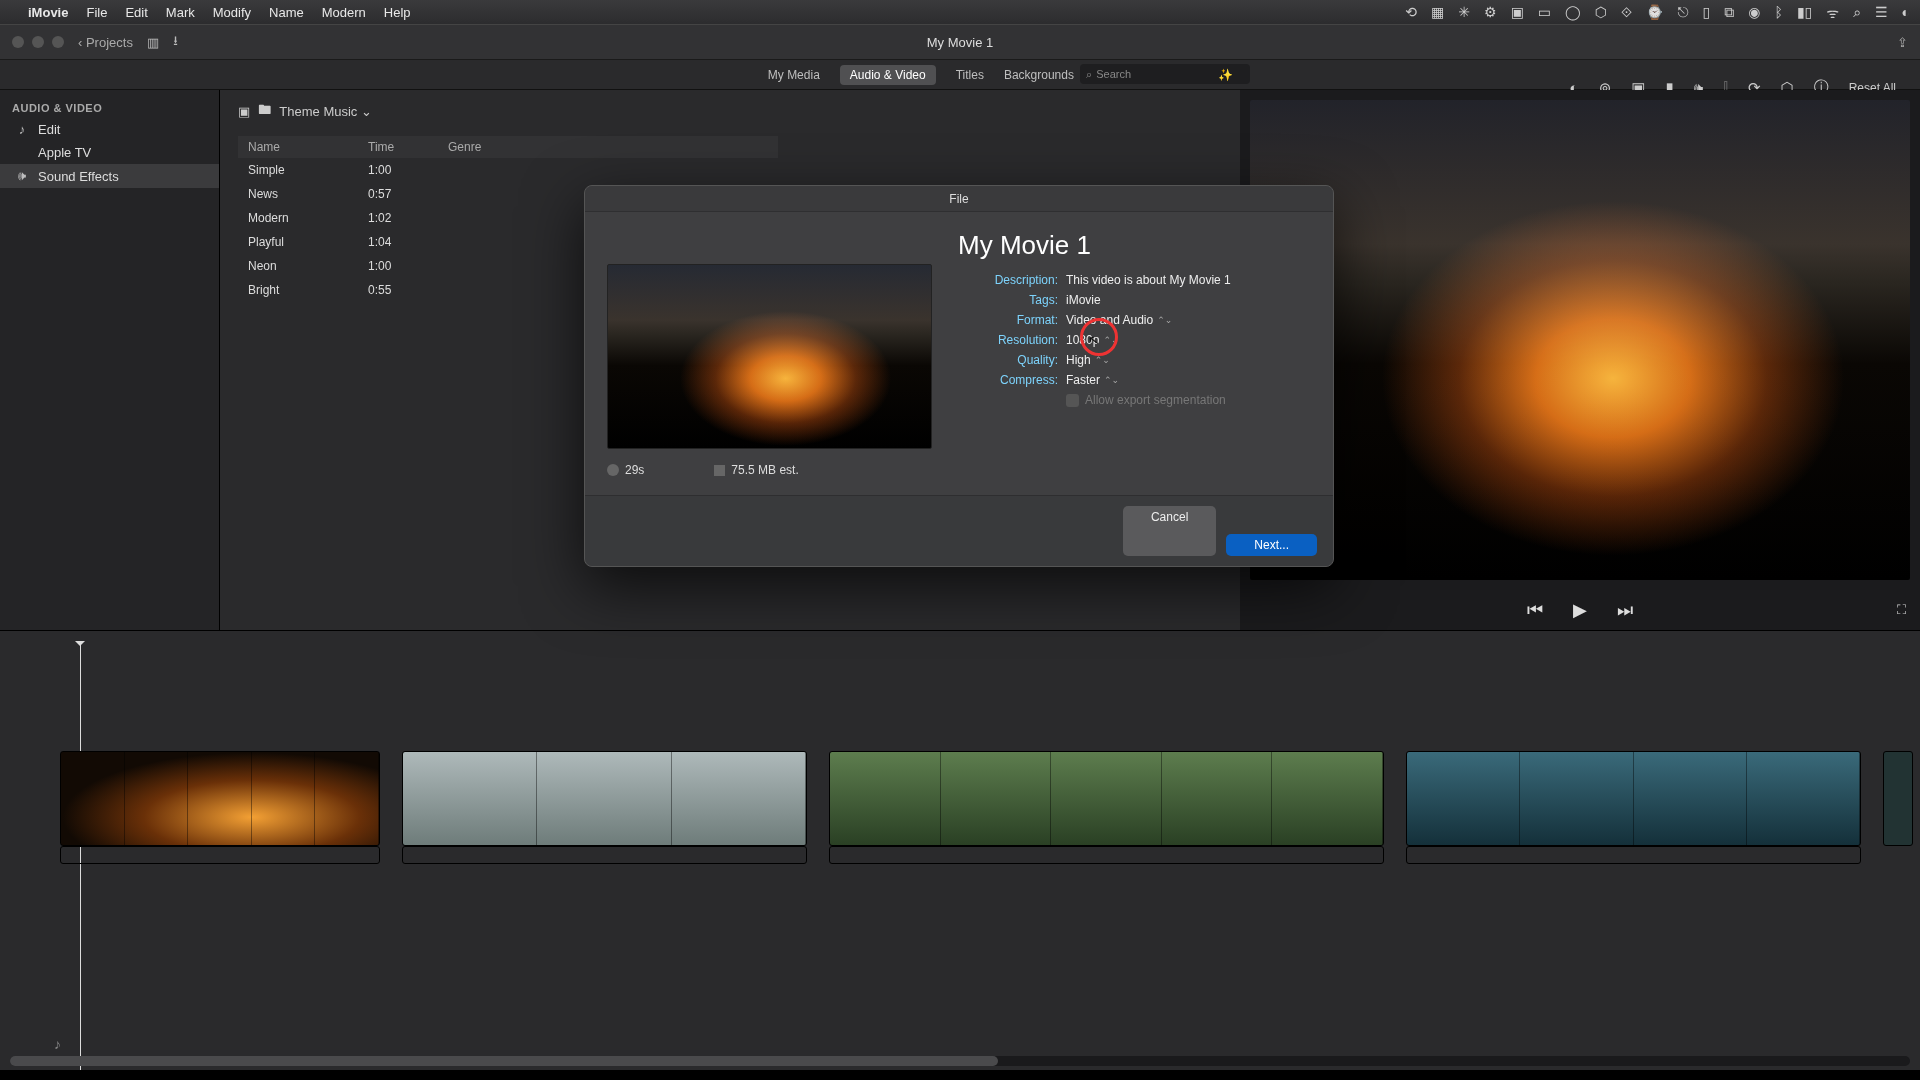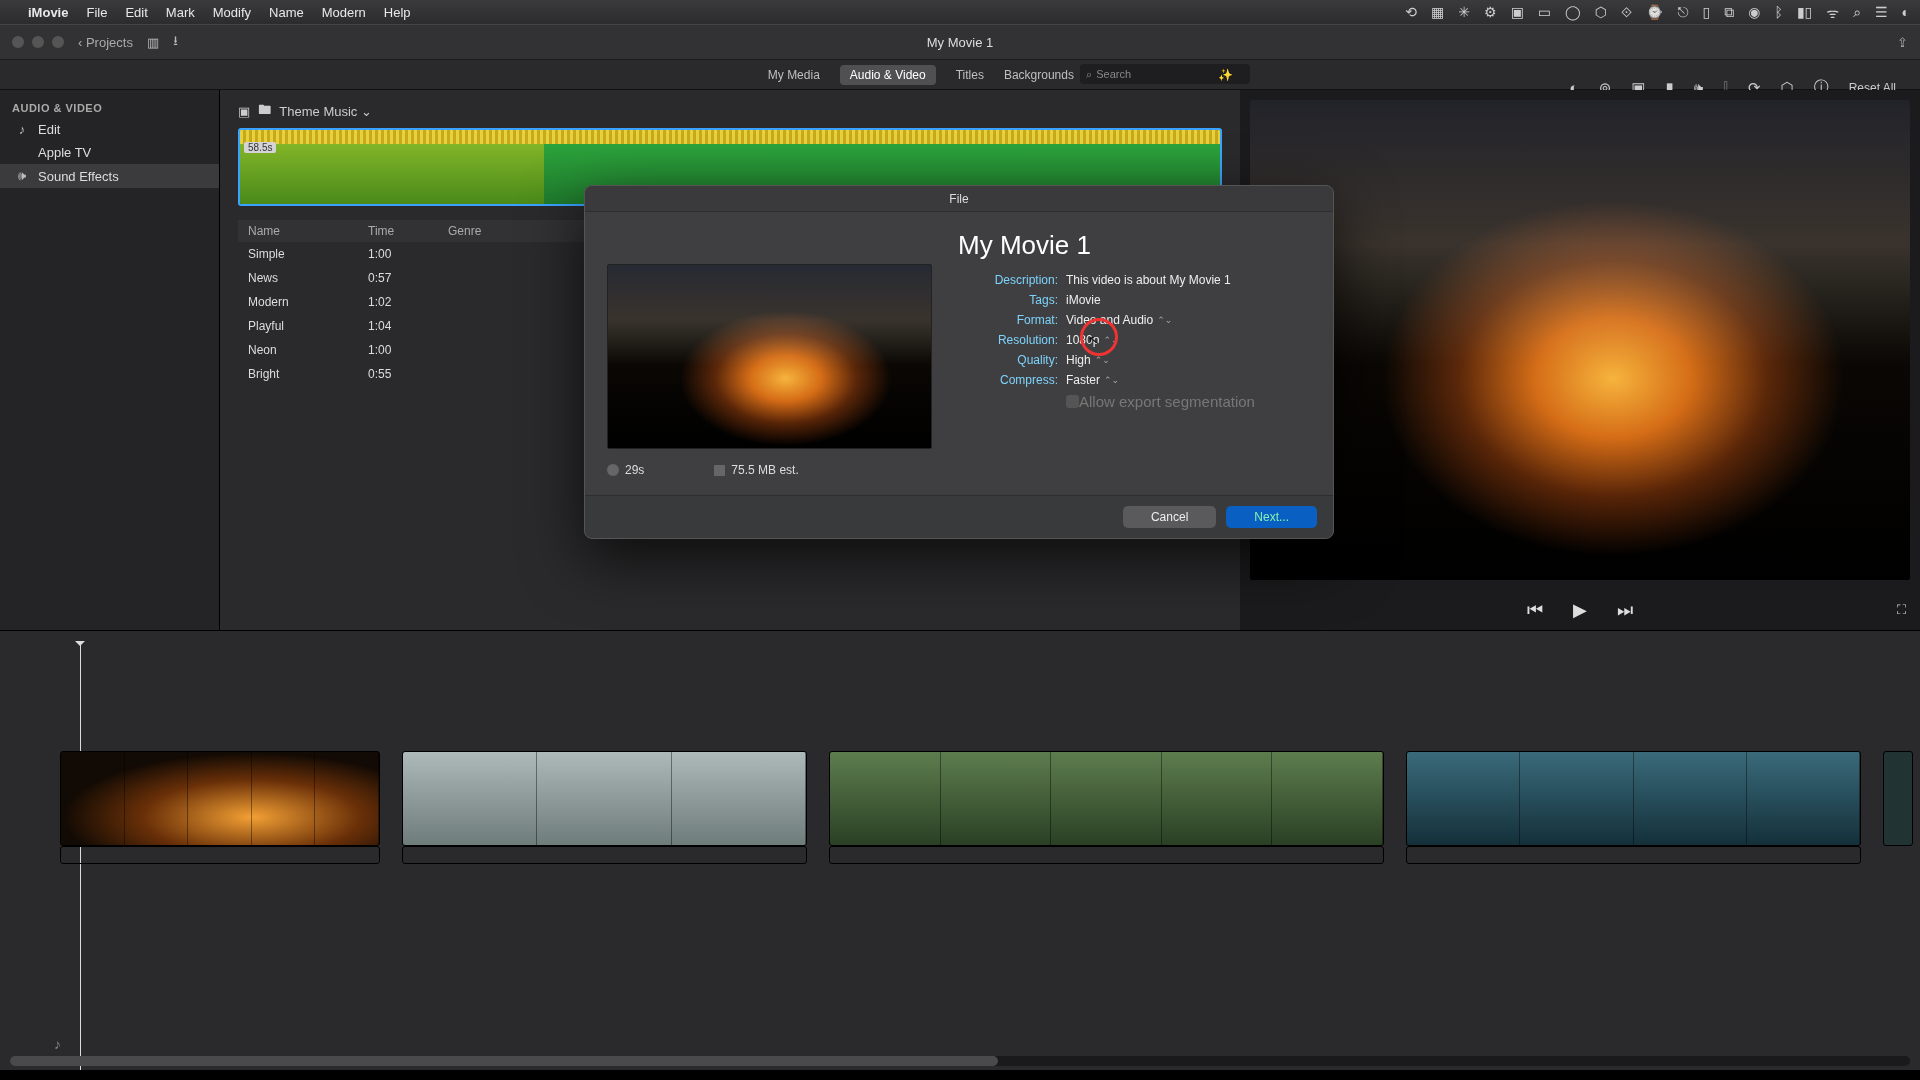--- a/index.html
+++ b/index.html
@@ -134,30 +134,30 @@
     background:
       radial-gradient(ellipse at 55% 62%,#f6b23a 0%,#d46a14 14%,#552206 28%,transparent 42%),
       linear-gradient(180deg,#262a33 0%,#3a332d 30%,#2a2620 38%,#0a0704 55%,#000 100%);
     background-blend-mode:screen;
   }
   .dialog h2{color:#fff;font-weight:500;font-size:26px;margin-bottom:12px;}
   .dialog .row{display:flex;align-items:center;margin-bottom:6px;font-size:12px;}
   .dialog .row .lbl{width:100px;text-align:right;color:#7dd3fc;margin-right:8px;}
   .dialog .row .val{color:#eee;display:inline-flex;align-items:center;gap:4px;}
   .dialog .sel-caret{font-size:9px;color:#aaa;}
-  .dialog .chk{display:flex;align-items:center;color:#777;font-size:15px;margin-left:108px;margin-top:6px;}
+  .dialog .chk{display:flex;align-items:center;gap:6px;color:#777;font-size:12px;margin-left:108px;margin-top:6px;}
   .dialog .chk .box{width:13px;height:13px;border-radius:3px;background:#555;}
   .dialog .meta{padding:6px 22px 18px 22px;display:flex;gap:70px;color:#ddd;font-size:12px;}
   .dialog .meta .m{display:flex;align-items:center;gap:6px;}
   .dialog .meta .dot{width:12px;height:12px;border-radius:50%;background:#666;}
   .dialog .meta .sq{width:11px;height:11px;background:#666;}
   .dialog .footer{border-top:1px solid #2e2e30;padding:10px 16px;display:flex;justify-content:flex-end;gap:10px;background:#393a3c;border-radius:0 0 8px 8px;}
   .dialog .btn{padding:4px 28px;border-radius:5px;font-size:12px;}
   .dialog .btn.cancel{background:#5a5a5c;color:#eee;}
-  .dialog .btn.next{background:#0a60c2;color:#86efac;}
+  .dialog .btn.next{background:#0a60c2;color:#ffffff;margin-top:28px;}
   .redring{position:absolute;width:38px;height:38px;border:3px solid #e33;border-radius:50%;left:1080px;top:318px;pointer-events:none;}
   .cursor{position:absolute;left:1088px;top:332px;font-size:14px;color:#111;pointer-events:none;transform:rotate(-10deg);}
   .tools-right{
     position:absolute;top:78px;right:24px;display:flex;gap:20px;color:#ccc;font-size:15px;align-items:center;
   }
 </style>
 </head>
 <body>
 
 <div class="menubar">
@@ -250,26 +250,20 @@
       <span>Sound Effects</span>
     </div>
   </div>
 
   <div class="browser">
     <div class="bar">
       <span>▣</span>
       <span>🖿</span>
       <span><span>Theme Music</span> <span class="sel-caret">⌄</span></span>
     </div>
-    <div class="waveform">
-      <div class="peaks"></div>
-      <div class="seg1"></div>
-        <div class="seg2"></div>
-      <div class="badge">58.5s</div>
-    </div>
     <table class="tbl">
       <tbody>
           <tr>
         <th class="name">Name</th>
         <th class="time">Time</th>
         <th>Genre</th>
       </tr>
       <tr>
             <td class="name">Simple</td>
             <td class="time">1:00</td>

